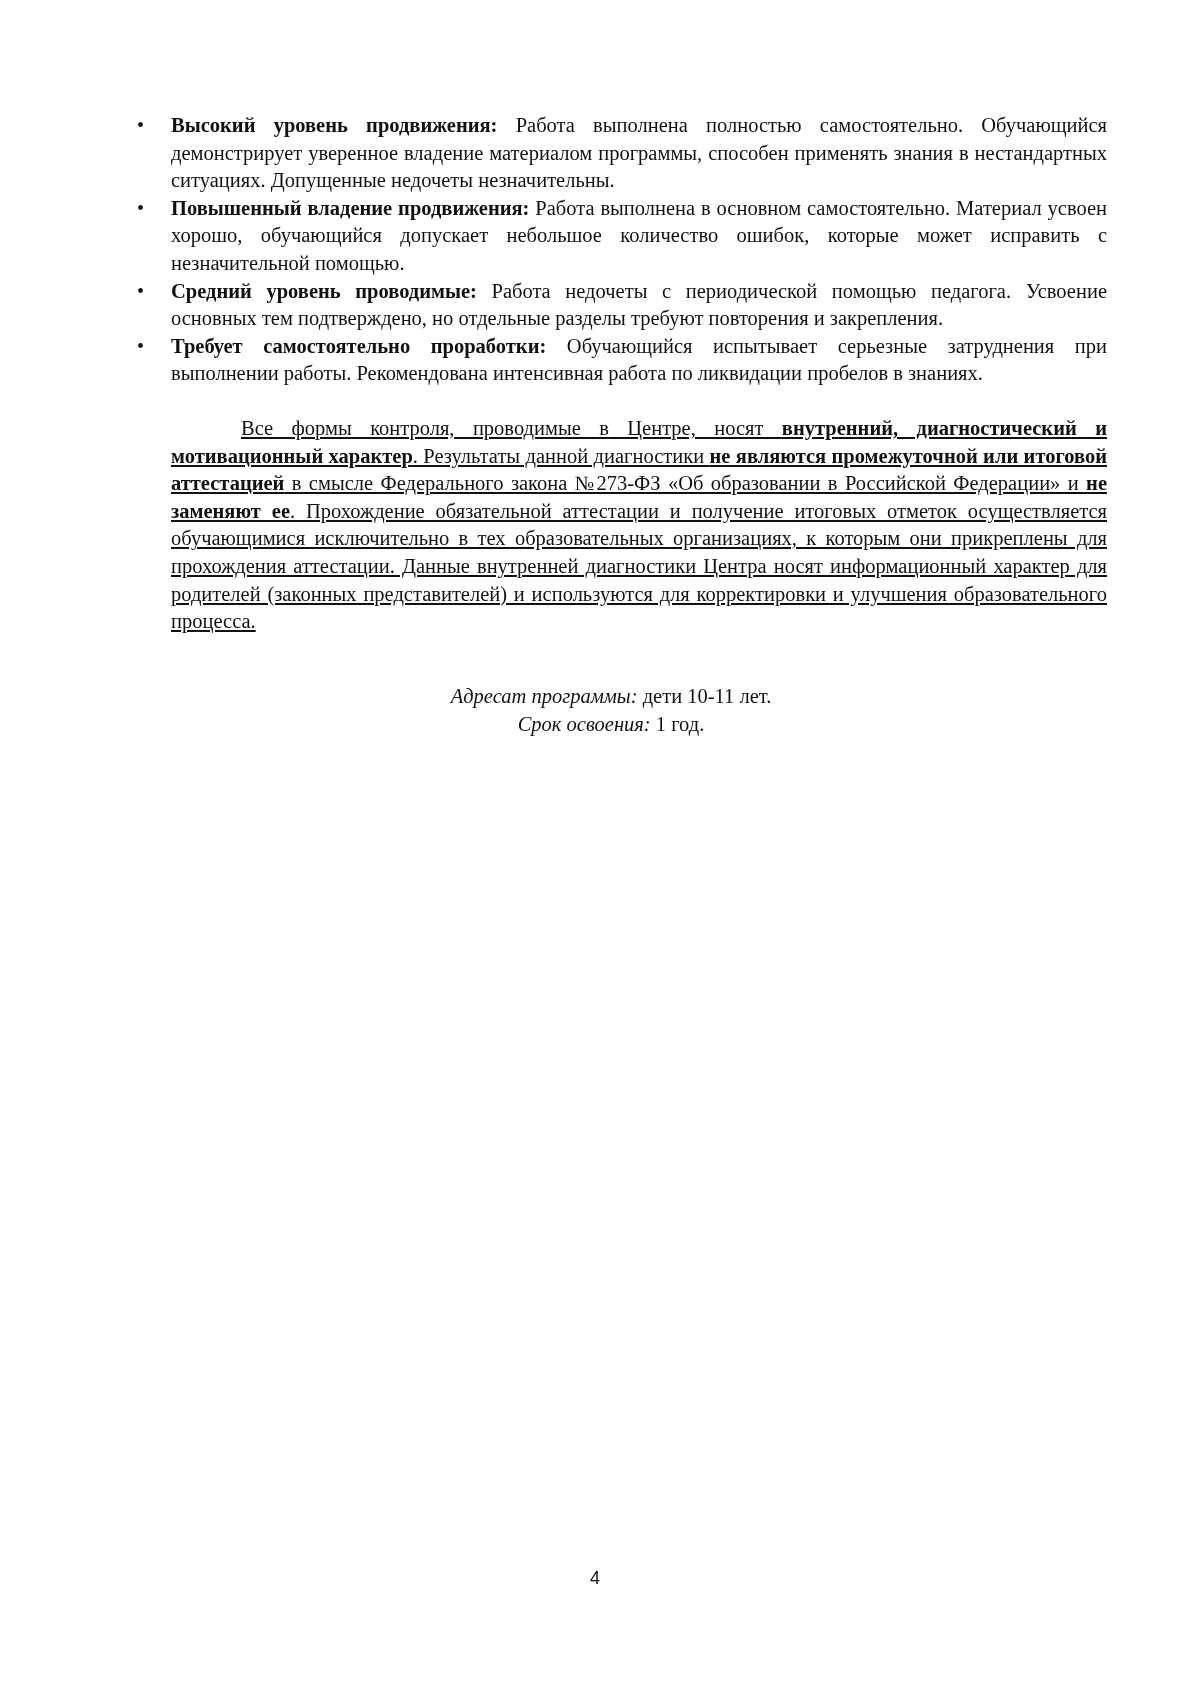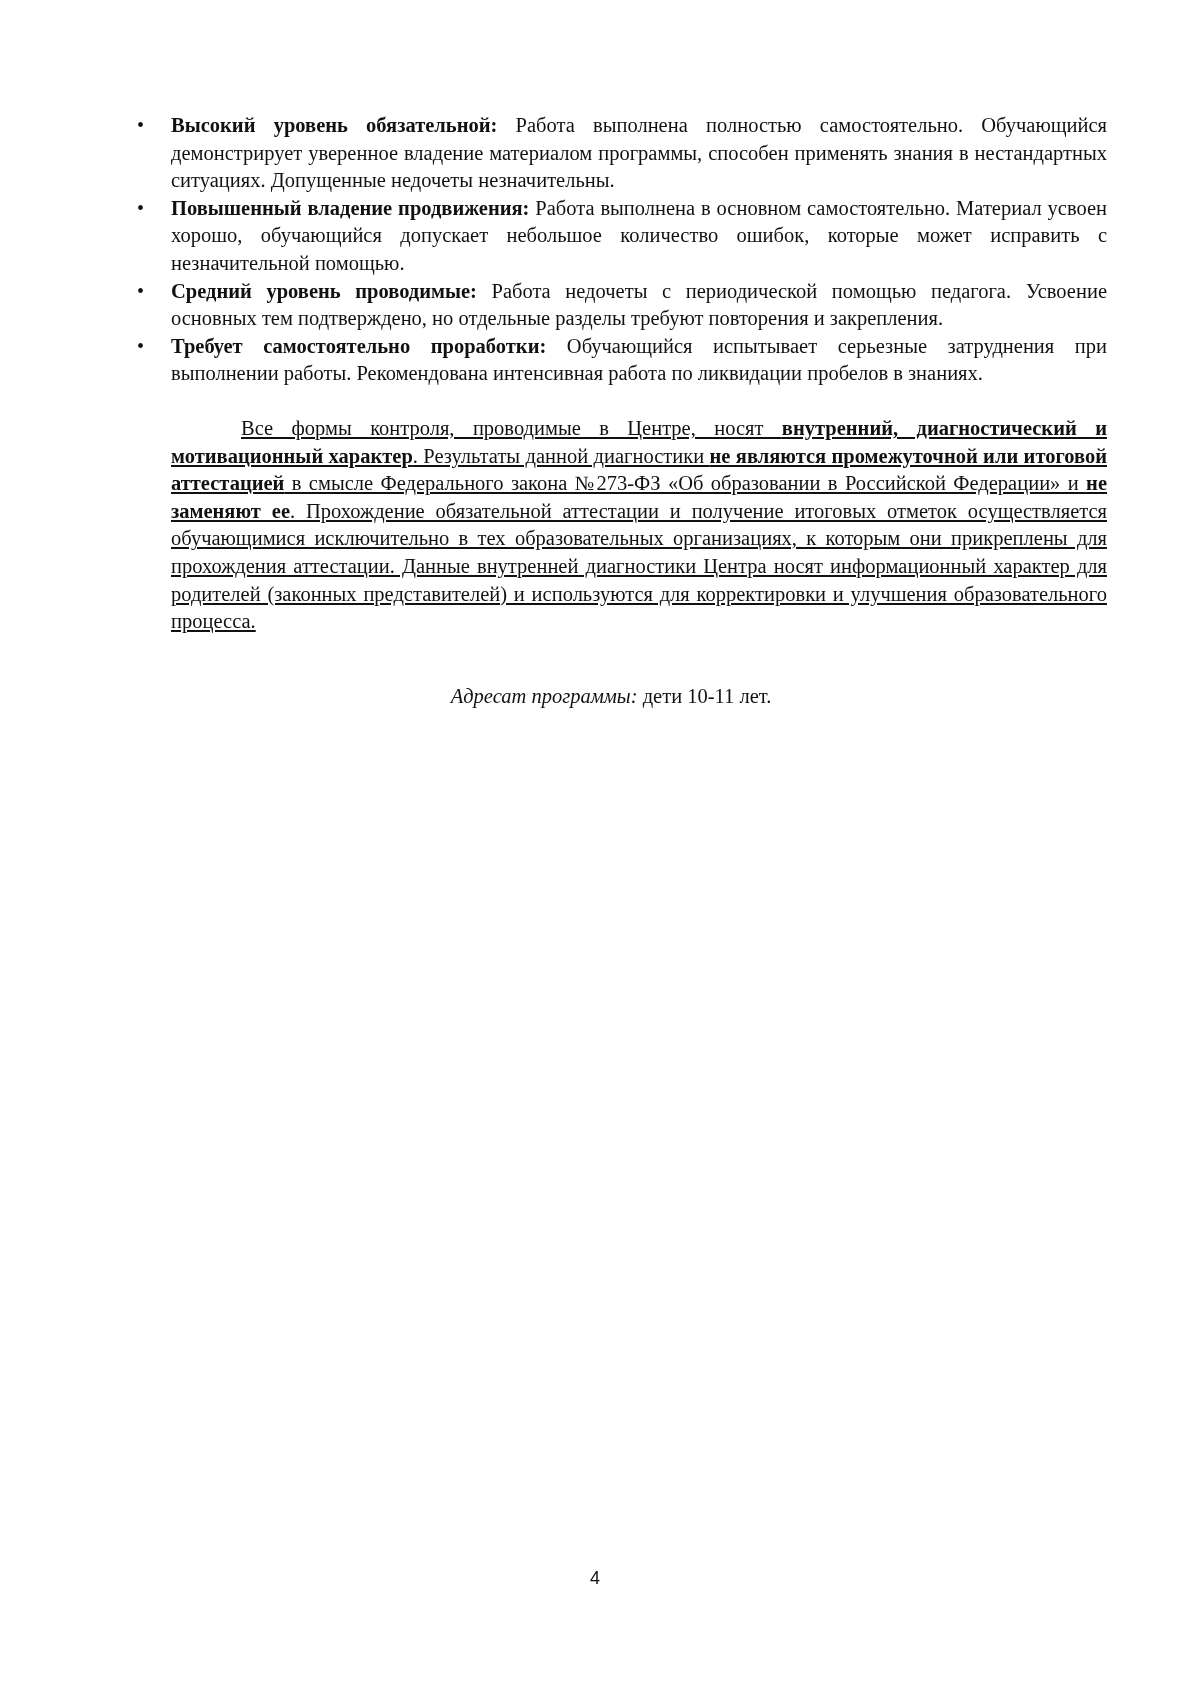--- a/index.html
+++ b/index.html
@@ -28,21 +28,21 @@
 </style>
 </head>
 <body>
 
 <div class="page">
   <div class="content">
 
     <ul class="levels">
       <li>
         <span class="bullet">•</span>
-        <b>Высокий уровень обязательной:</b><span> Работа выполнена полностью самостоятельно. Обучающийся демонстрирует уверенное владение материалом программы, способен применять знания в нестандартных ситуациях. Допущенные недочеты незначительны.</span>
+        <b>Высокий уровень продвижения:</b><span> Работа выполнена полностью самостоятельно. Обучающийся демонстрирует уверенное владение материалом программы, способен применять знания в нестандартных ситуациях. Допущенные недочеты незначительны.</span>
       </li>
       <li>
         <span class="bullet">•</span>
         <b>Повышенный владение продвижения:</b><span> Работа выполнена в основном самостоятельно. Материал усвоен хорошо, обучающийся допускает небольшое количество ошибок, которые может исправить с незначительной помощью.</span>
       </li>
       <li>
         <span class="bullet">•</span>
         <b>Средний уровень проводимые:</b><span> Работа недочеты с периодической помощью педагога. Усвоение основных тем подтверждено, но отдельные разделы требуют повторения и закрепления.</span>
       </li>
       <li>
@@ -50,18 +50,19 @@
         <b>Требует самостоятельно проработки:</b><span> Обучающийся испытывает серьезные затруднения при выполнении работы. Рекомендована интенсивная работа по ликвидации пробелов в знаниях.</span>
       </li>
     </ul>
 
     <p class="para"><span>Все формы контроля, проводимые в Центре, носят </span><b>внутренний, диагностический и мотивационный характер</b><span>. Результаты данной диагностики </span><b>не являются промежуточной или итоговой аттестацией</b><span> в смысле Федерального закона №273-ФЗ «Об образовании в Российской Федерации» и </span><b>не заменяют ее</b><span>. Прохождение обязательной аттестации и получение итоговых отметок осуществляется обучающимися исключительно в тех образовательных организациях, к которым они прикреплены для прохождения аттестации. Данные внутренней диагностики Центра носят информационный характер для родителей (законных представителей) и используются для корректировки и улучшения образовательного процесса.</span></p>
 
     <div class="spacer"></div>
 
     <div class="info-wrap">
       <div class="info-line"><i>Адресат программы:</i><span> дети 10-11 лет.</span></div>
+      <div class="info-line"><i>Срок освоения:</i><span> 1 год.</span></div>
     </div>
 
   </div>
 
   <div class="page-number">4</div>
 </div>
 
 </body></html>

